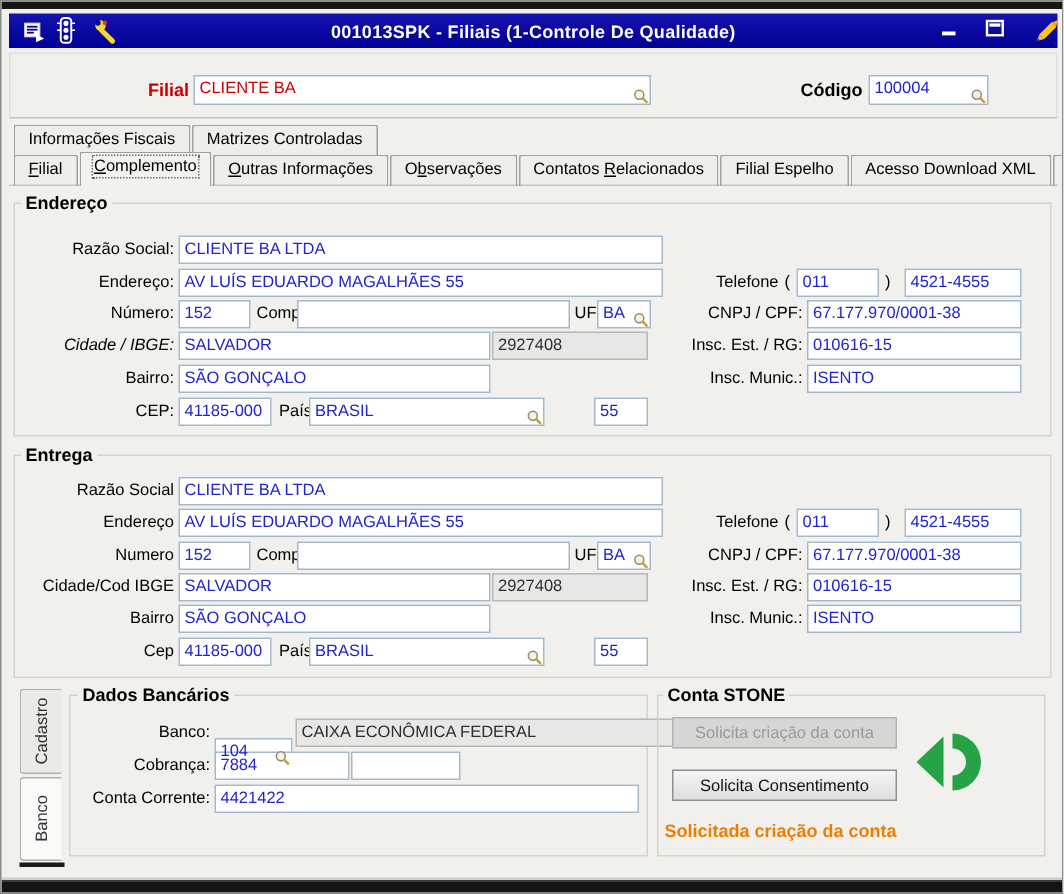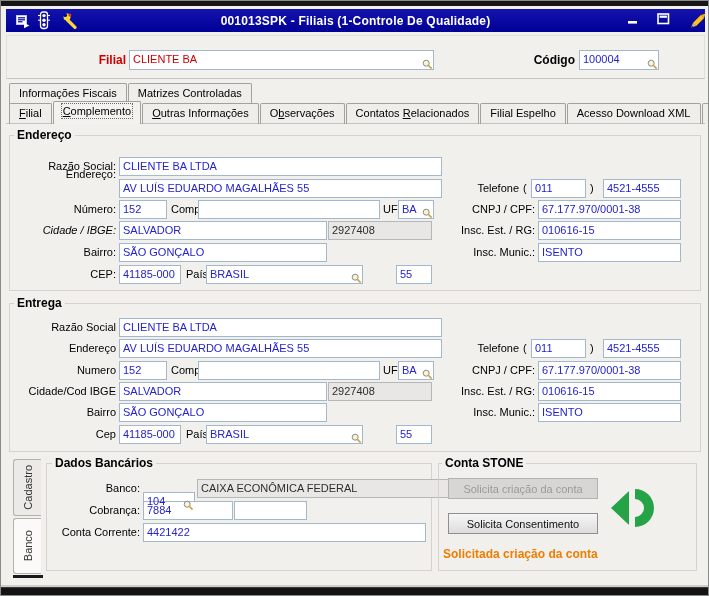--- a/index.html
+++ b/index.html
@@ -136,21 +136,21 @@
     <div class="tab"></div>
   </div>
   <div class="tabline"></div>
 
   <div class="grp" style="left:8px;top:134px;width:692px;height:156px;"></div>
   <span class="legend" style="left:13px;top:127px;">Endereço</span>
 
   <span class="lbl r" style="left:8px;top:159px;width:107px;">Razão Social:</span>
   <div class="input" style="left:118px;top:156px;width:323px;">CLIENTE BA LTDA</div>
 
-  <span class="lbl r" style="left:8px;top:167px;width:107px;">Endereço:</span>
+  <span class="lbl r" style="left:8px;top:181px;width:107px;">Endereço:</span>
   <div class="input" style="left:118px;top:178px;width:323px;">AV LUÍS EDUARDO MAGALHÃES 55</div>
 
   <span class="lbl r" style="left:8px;top:202px;width:107px;">Número:</span>
   <div class="input" style="left:118px;top:199px;width:48px;">152</div>
   <span class="lbl" style="left:170px;top:202px;">Compl.</span>
   <div class="input" style="left:197px;top:199px;width:182px;"></div>
   <span class="lbl" style="left:382px;top:202px;">UF</span>
   <div class="input" style="left:397px;top:199px;width:36px;">
     <span class="val">BA</span>
     <svg class="mag" width="11" height="11" viewBox="0 0 11 11">

